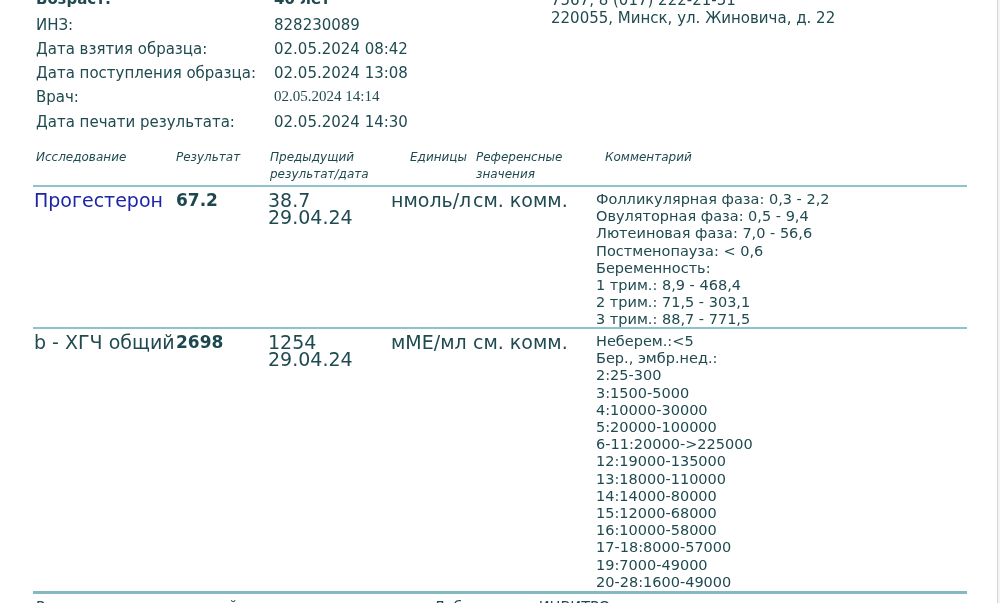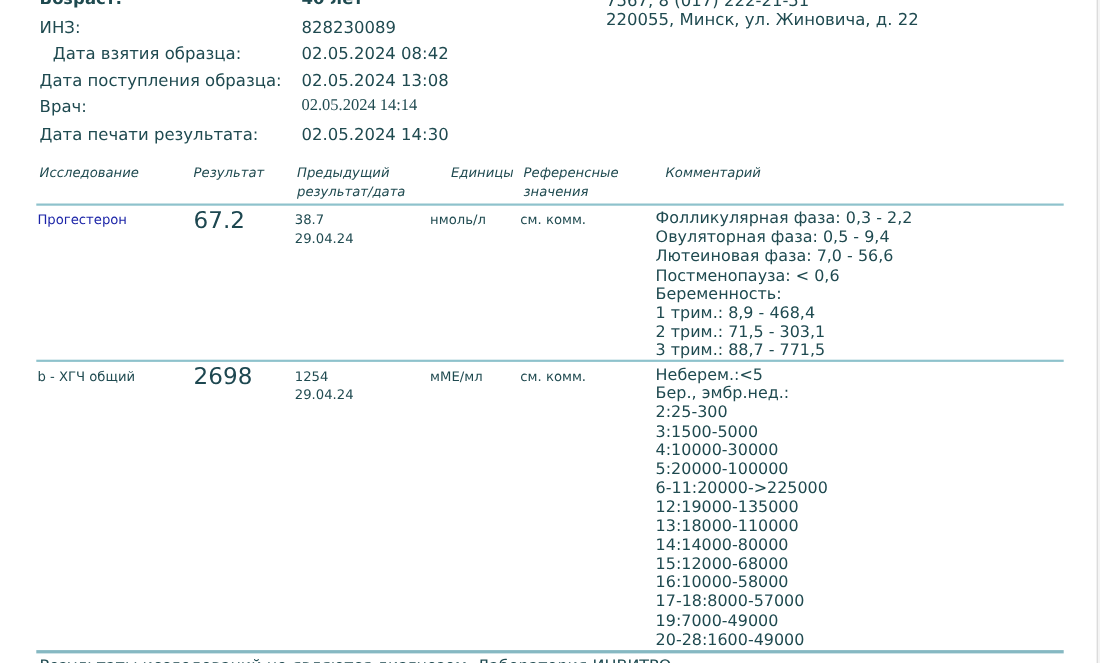--- a/index.html
+++ b/index.html
@@ -11,41 +11,41 @@
   }
   .right-edge {
     position:absolute; left:997px; top:0; width:3px; height:603px;
     background:#f4f4f4; border-left:1px solid #d6d6d6;
   }
   .abs { position:absolute; white-space:nowrap; }
   .info-label { font-size:15px; }
   .info-value { font-size:15px; }
   .bold { font-weight:bold; }
   .hdr { font-size:12px; line-height:17px; position:absolute;font-style:italic; }
-  .cell { font-size:12px; line-height:17px; position:absolute; }
+  .cell { font-size:19px; line-height:17px; position:absolute; }
   .comment { font-size:14.5px; line-height:17.2px; position:absolute; white-space:nowrap; }
   .rule { position:absolute; left:33px; width:934px; height:2px; background:#8ec2cc; }
   .rule.thick { height:3px; background:#86b8c2; }
   .link { color:#1c25a8; }
-  .result { font-weight:normal; font-size:21px; color:#1d4750; }
+  .result { font-weight:bold; font-size:17px; color:#1d4750; }
   .cut { clip-path: inset(5px 0 0 0); }
 </style>
 </head>
 <body>
 
 <div class="right-edge"></div>
 
 <div>
   <div class="abs info-label bold cut" style="left:36px; top:-10px;">Возраст:</div>
   <div class="abs info-value bold cut" style="left:274px; top:-10px;">40 лет</div>
 
   <div class="abs info-label" style="left:36px; top:16px;">ИНЗ:</div>
   <div class="abs info-value" style="left:274px; top:16px;">828230089</div>
 
-  <div class="abs info-label" style="left:36px; top:40px;margin-left:12px;">Дата взятия образца:</div>
+  <div class="abs info-label" style="left:36px; top:40px;">Дата взятия образца:</div>
   <div class="abs info-value" style="left:274px; top:40px;">02.05.2024 08:42</div>
 
   <div class="abs info-label" style="left:36px; top:64px;">Дата поступления образца:</div>
   <div class="abs info-value" style="left:274px; top:64px;">02.05.2024 13:08</div>
 
   <div class="abs info-label" style="left:36px; top:88px;">Врач:</div>
   <div class="abs info-value" style="left:274px; top:88px;font-family:Liberation Serif, serif;">02.05.2024 14:14</div>
 
   <div class="abs info-label" style="left:36px; top:113px;">Дата печати результата:</div>
   <div class="abs info-value" style="left:274px; top:113px;">02.05.2024 14:30</div>

